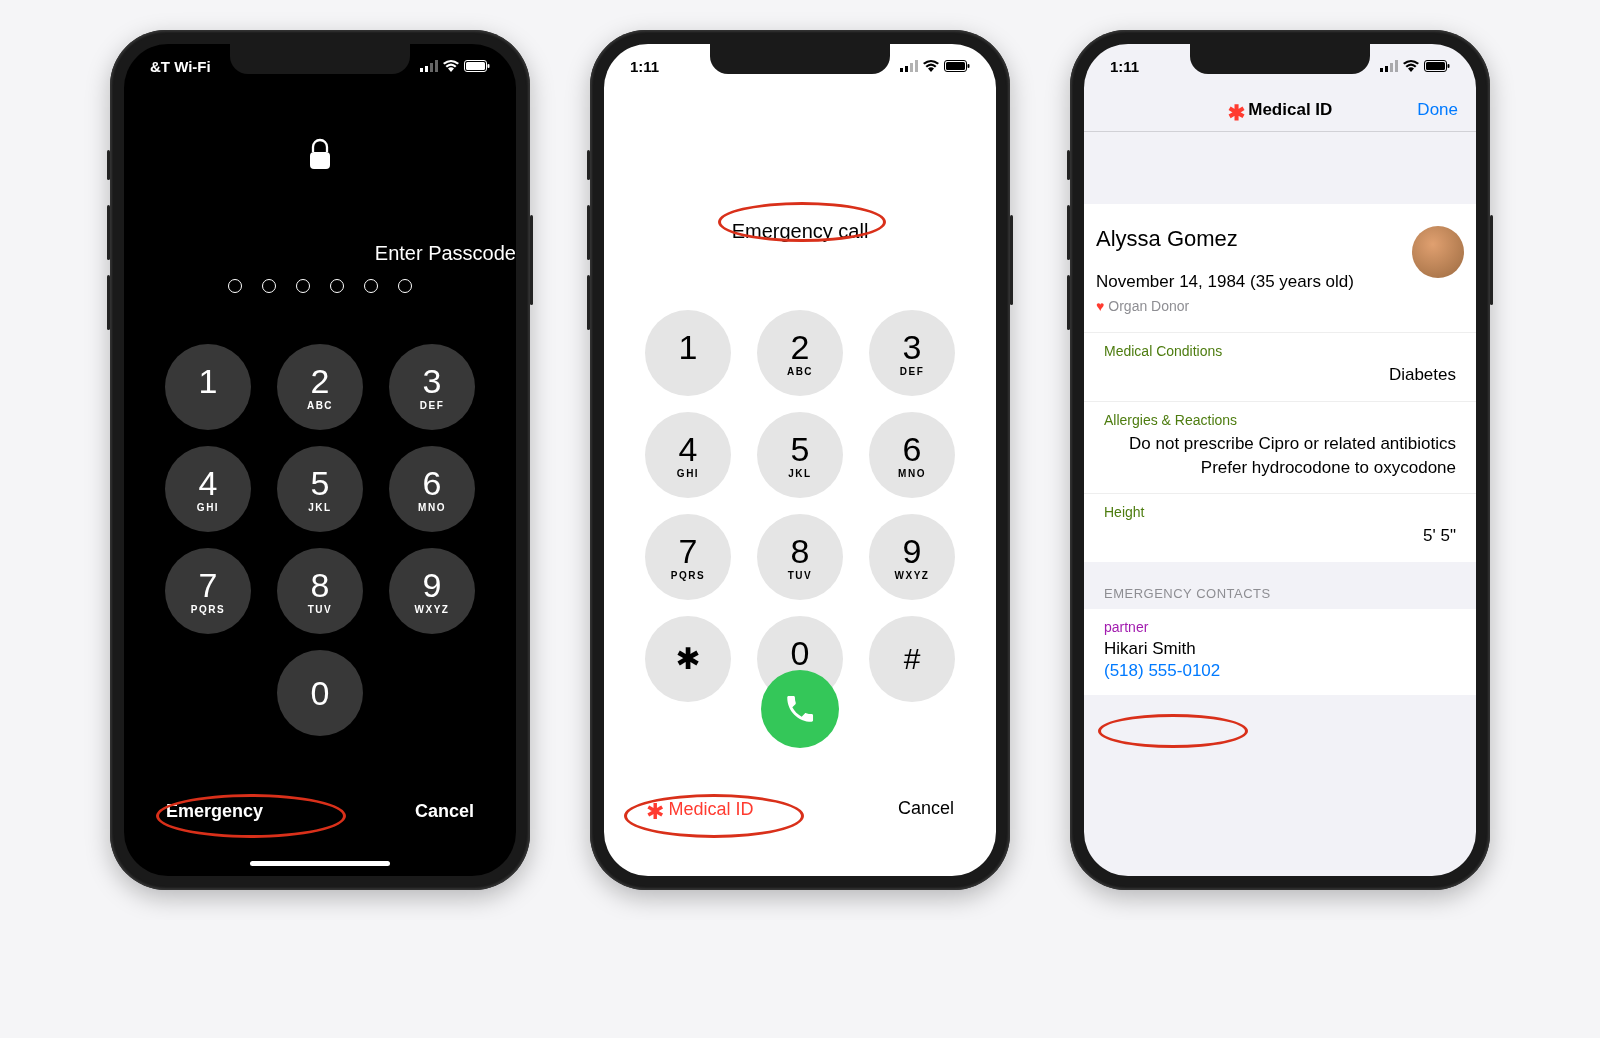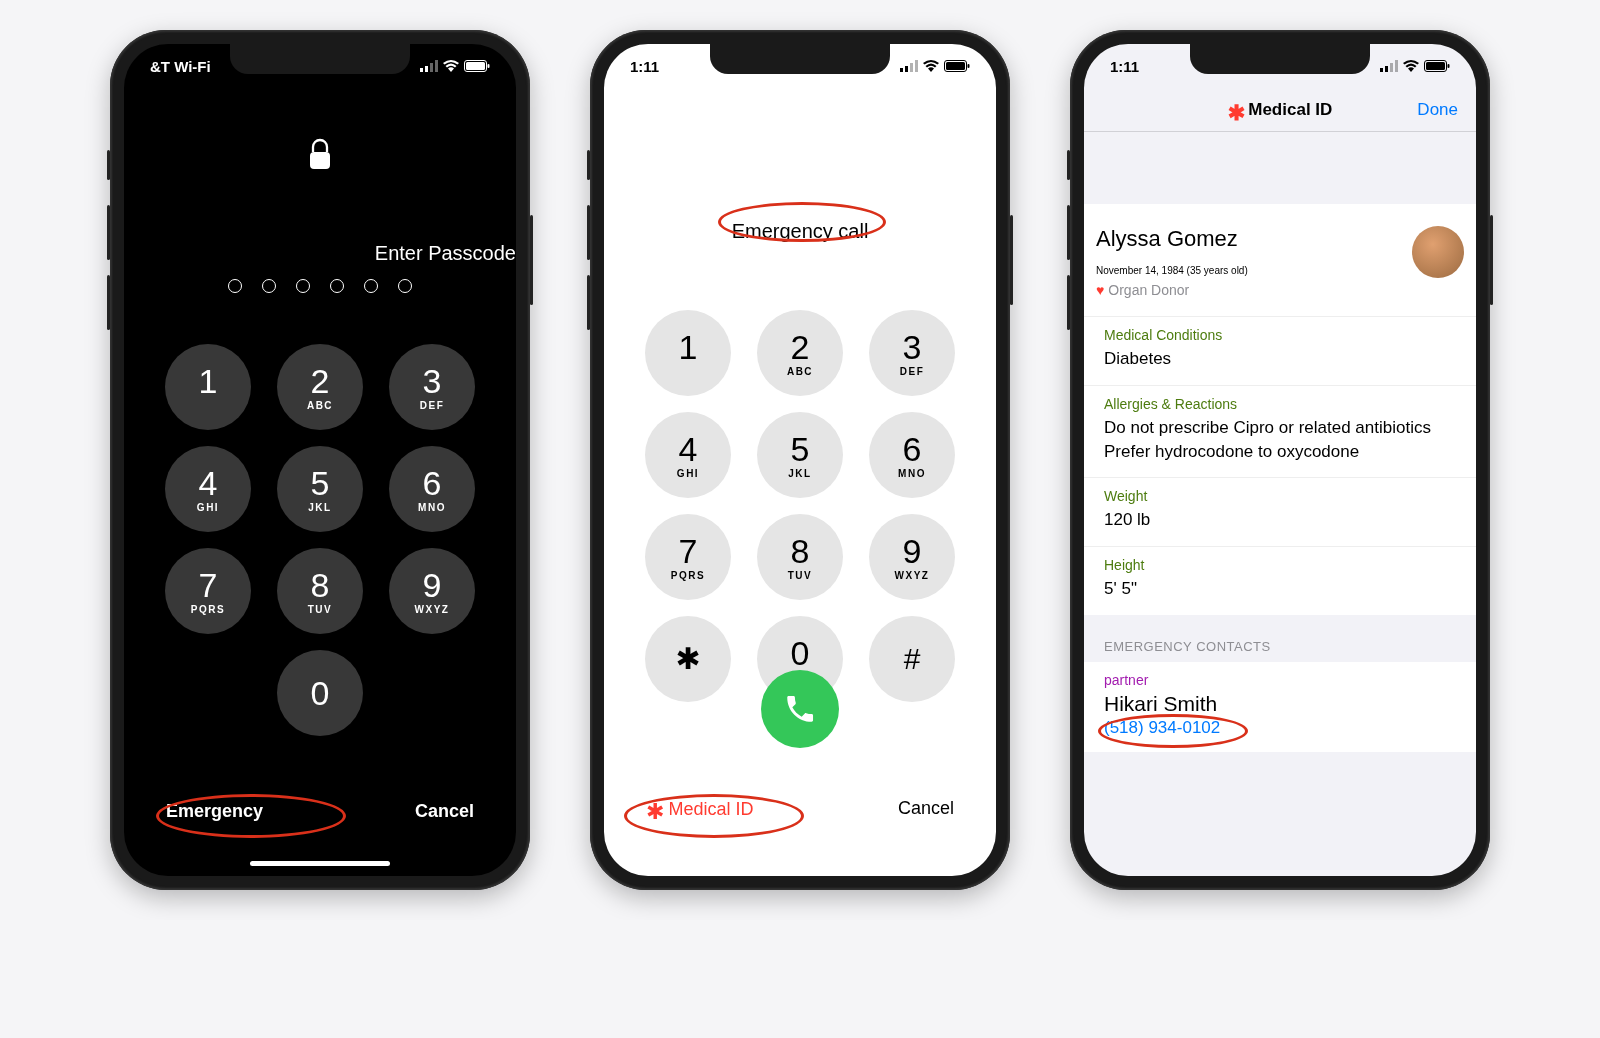--- a/index.html
+++ b/index.html
@@ -114,33 +114,33 @@
     display:flex; align-items:center; justify-content:center;
     border-bottom: 0.5px solid #d1d1d6;
   }
   .navbar-title { font-size:17px; font-weight:600; display:flex; align-items:center; gap:3px; }
   .navbar-title .ast { color:#ff3b30; font-size:21px; line-height:1; position:relative; top:3px; }
   .done-btn { position:absolute; right:18px; font-size:17px; color:#007aff; font-weight:400; }
 
   .medid-body { position:absolute; top:88px; bottom:0; left:0; right:0; overflow:hidden; }
   .profile-card { background:#fff; padding:22px 12px 18px; display:flex; justify-content:space-between; align-items:flex-start; margin-top:72px; }
   .profile-name { font-size:22px; font-weight:400; color:#000; }
-  .profile-dob { font-size:10px; color:#000; margin-top:13px; }
+  .profile-dob { font-size:17px; color:#000; margin-top:20px; }
   .organ-donor { font-size:14px; color:#8e8e93; margin-top:6px; display:flex; align-items:center; gap:4px; }
   .organ-donor .heart { color:#ff3b30; }
   .avatar { width:52px; height:52px; border-radius:50%; background: radial-gradient(circle at 40% 35%, #e0a070, #9b6a40); }
 
   .info-block { background:#fff; padding: 10px 20px 14px; border-top:0.5px solid #eee; }
   .info-label { font-size:14px; color:#4d7c0f; margin-bottom:4px; }
-  .info-value { font-size:17px; color:#000; line-height:1.4; white-space:pre-line; }
+  .info-value { font-size:17px; color:#000; line-height:1.4; white-space:pre-line;text-align:right; }
 
   .section-header { font-size:13px; color:#8e8e93; letter-spacing:0.5px; padding:24px 20px 8px; background:#f2f2f7; }
   .contact-block { background:#fff; padding:10px 20px 14px; }
   .contact-rel { font-size:14px; color:#a21caf; margin-bottom:4px; }
-  .contact-name { font-size:21px; color:#000; }
+  .contact-name { font-size:17px; color:#000; }
   .contact-phone { font-size:17px; color:#007aff; margin-top:2px; }
 
   
   .annot {
     position:absolute; border:3px solid #d9301a; border-radius:50%;
     pointer-events:none; z-index:50;
   }
 </style>
 </head>
 <body>
@@ -376,29 +376,25 @@
       <div class="info-block">
         <div class="info-label">Medical Conditions</div>
         <div class="info-value">Diabetes</div>
       </div>
       <div class="info-block">
         <div class="info-label">Allergies &amp; Reactions</div>
         <div class="info-value">Do not prescribe Cipro or related antibiotics
 Prefer hydrocodone to oxycodone</div>
       </div>
       <div class="info-block">
-        <div class="info-label">Weight</div>
-        <div class="info-value">120 lb</div>
-      </div>
-      <div class="info-block">
         <div class="info-label">Height</div>
         <div class="info-value">5' 5"</div>
       </div>
       <div class="section-header">EMERGENCY CONTACTS</div>
       <div class="contact-block">
         <div class="contact-rel">partner</div>
         <div class="contact-name">Hikari Smith</div>
-        <div class="contact-phone">(518) 934-0102</div>
+        <div class="contact-phone">(518) 555-0102</div>
       </div>
     </div>
     <div class="annot" style="left:14px; bottom:128px; width:150px; height:34px;"></div>
   </div>
 </div>
 
 </body></html>

